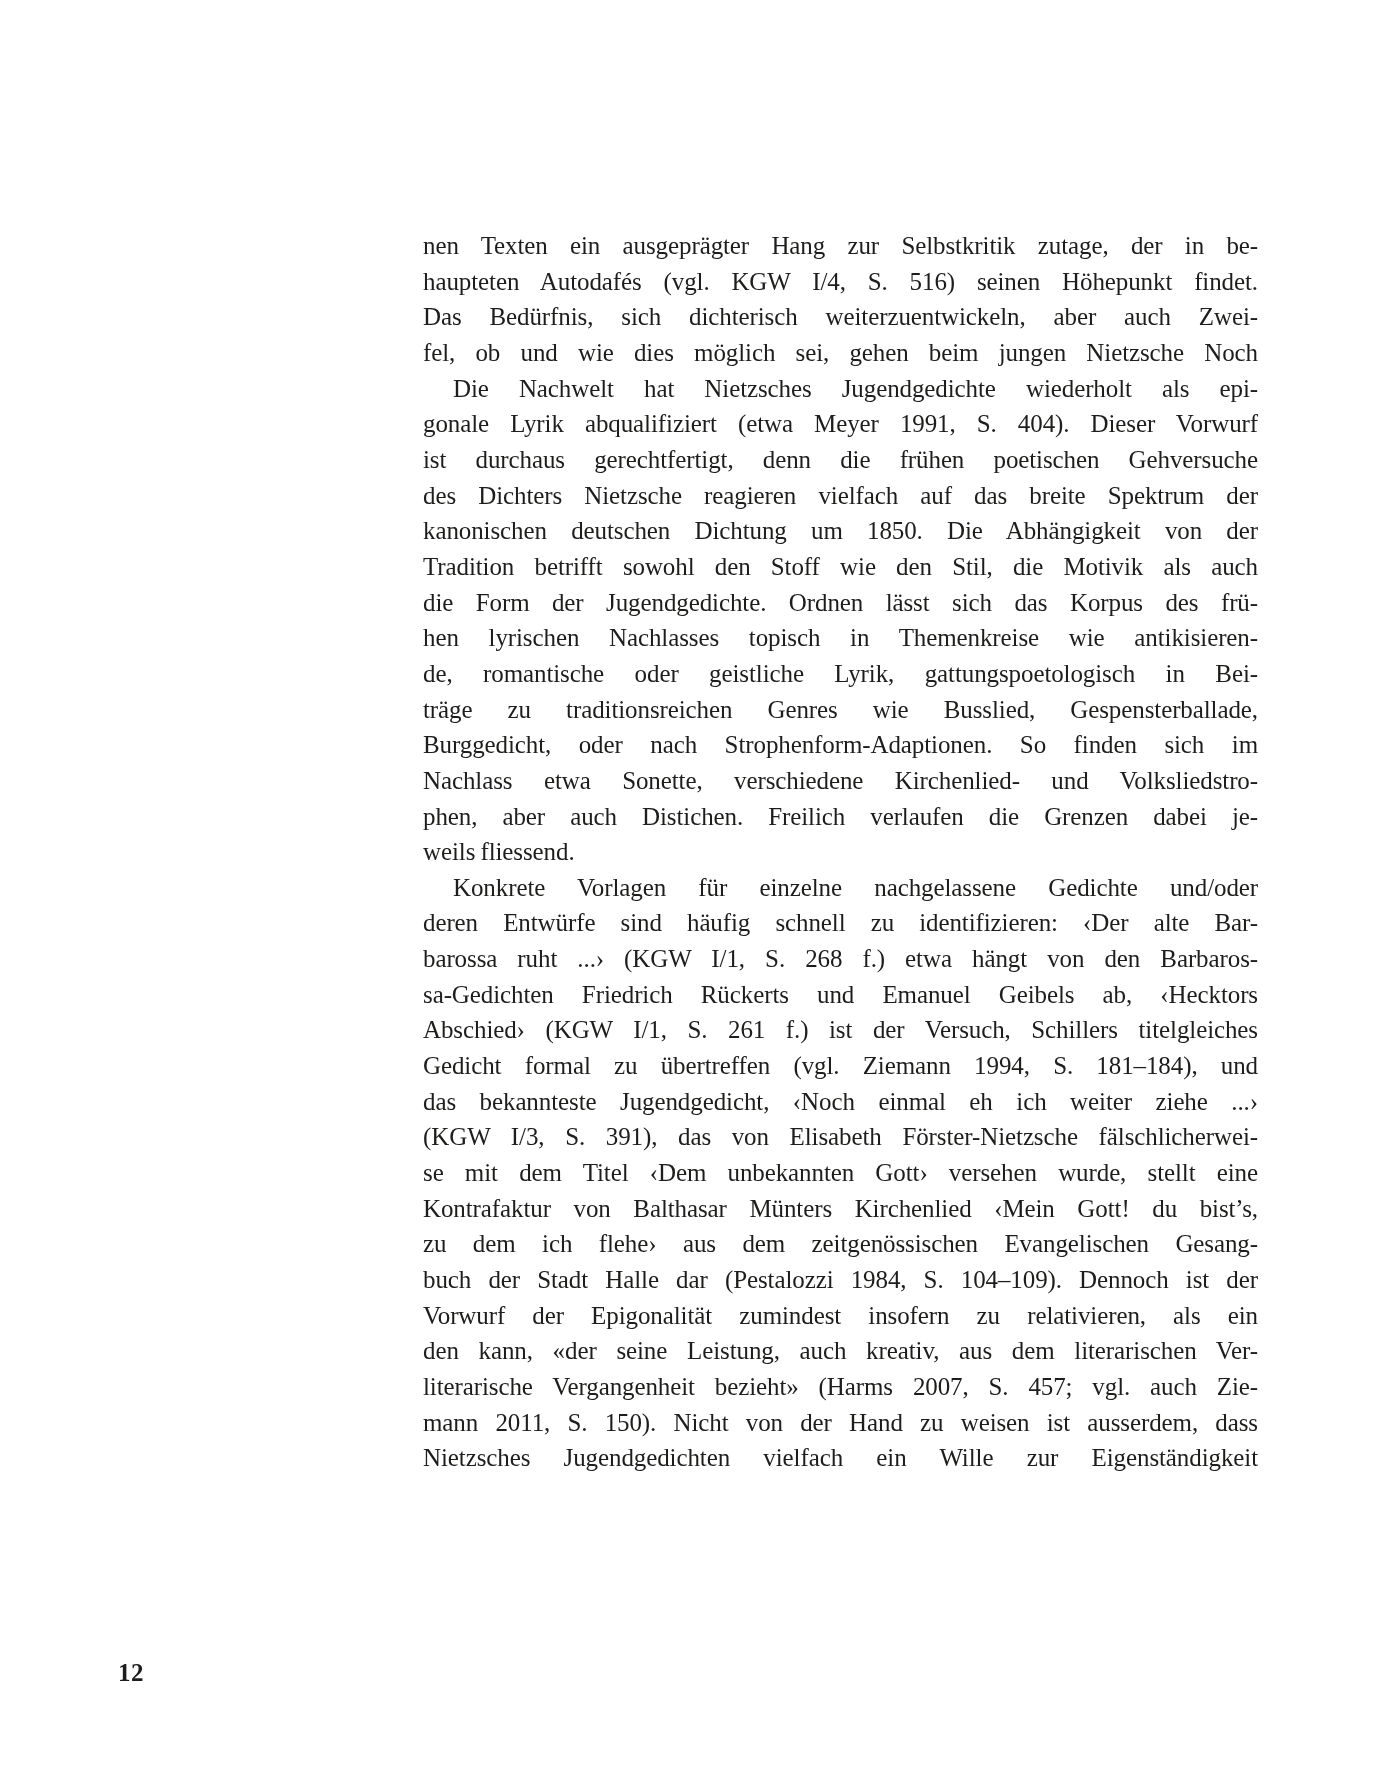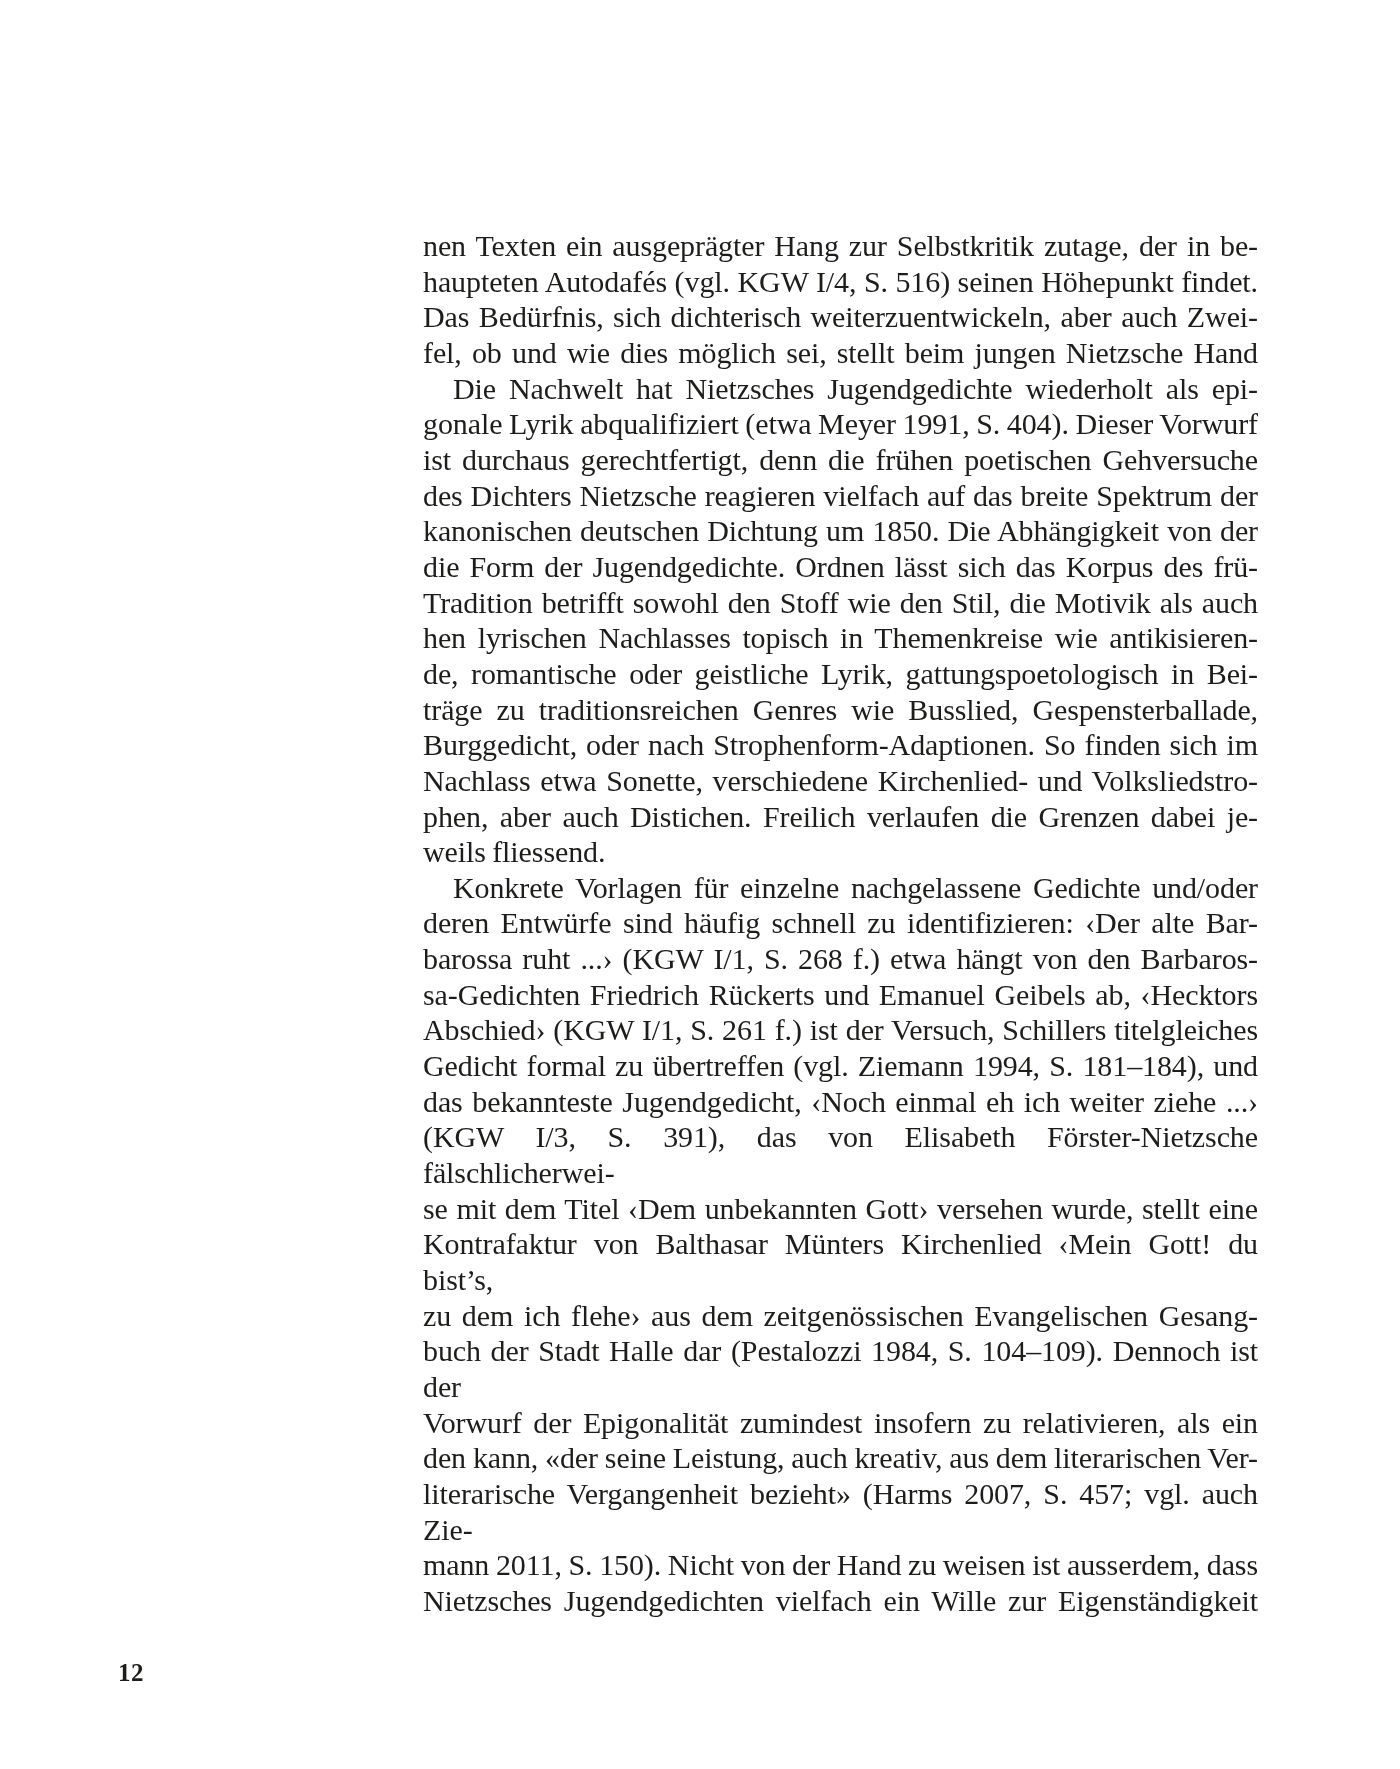--- a/index.html
+++ b/index.html
@@ -18,21 +18,21 @@
     width: 1400px;
     height: 1769px;
     background: #ffffff;
     overflow: hidden;
   }
   .text-block {
     position: absolute;
     left: 423px;
     top: 228px;
     width: 835px;
-    font-size: 30px;
+    font-size: 25px;
     line-height: 35.65px;
     color: #1d1d1b;
   }
   .line {
     text-align: justify;
     text-align-last: justify;
     word-spacing: -1px;
     letter-spacing: -0.1px;
   }
   .line.para-end {
@@ -53,28 +53,28 @@
   }
 </style>
 </head>
 <body style="background: rgb(255, 255, 255);">
 
 <div class="page">
   <main class="text-block" style="color: rgb(29, 29, 27);">
       <div class="line">nen Texten ein ausgeprägter Hang zur Selbstkritik zutage, der in be-</div>
       <div class="line">haupteten Autodafés (vgl. KGW I/4, S. 516) seinen Höhepunkt findet.</div>
       <div class="line">Das Bedürfnis, sich dichterisch weiterzuentwickeln, aber auch Zwei-</div>
-      <div class="line">fel, ob und wie dies möglich sei, stellt beim jungen Nietzsche Hand</div>
+      <div class="line">fel, ob und wie dies möglich sei, gehen beim jungen Nietzsche Noch</div>
       <div class="line indent">Die Nachwelt hat Nietzsches Jugendgedichte wiederholt als epi-</div>
       <div class="line">gonale Lyrik abqualifiziert (etwa Meyer 1991, S. 404). Dieser Vorwurf</div>
       <div class="line">ist durchaus gerechtfertigt, denn die frühen poetischen Gehversuche</div>
       <div class="line">des Dichters Nietzsche reagieren vielfach auf das breite Spektrum der</div>
       <div class="line">kanonischen deutschen Dichtung um 1850. Die Abhängigkeit von der</div>
+      <div class="line">Tradition betrifft sowohl den Stoff wie den Stil, die Motivik als auch</div>
       <div class="line">die Form der Jugendgedichte. Ordnen lässt sich das Korpus des frü-</div>
-      <div class="line">Tradition betrifft sowohl den Stoff wie den Stil, die Motivik als auch</div>
       <div class="line">hen lyrischen Nachlasses topisch in Themenkreise wie antikisieren-</div>
       <div class="line">de, romantische oder geistliche Lyrik, gattungspoetologisch in Bei-</div>
       <div class="line">träge zu traditionsreichen Genres wie Busslied, Gespensterballade,</div>
       <div class="line">Burggedicht, oder nach Strophenform-Adaptionen. So finden sich im</div>
       <div class="line">Nachlass etwa Sonette, verschiedene Kirchenlied- und Volksliedstro-</div>
       <div class="line">phen, aber auch Distichen. Freilich verlaufen die Grenzen dabei je-</div>
       <div class="line para-end">weils fliessend.</div>
       <div class="line indent">Konkrete Vorlagen für einzelne nachgelassene Gedichte und/oder</div>
       <div class="line">deren Entwürfe sind häufig schnell zu identifizieren: ‹Der alte Bar-</div>
       <div class="line">barossa ruht ...› (KGW I/1, S. 268 f.) etwa hängt von den Barbaros-</div>

